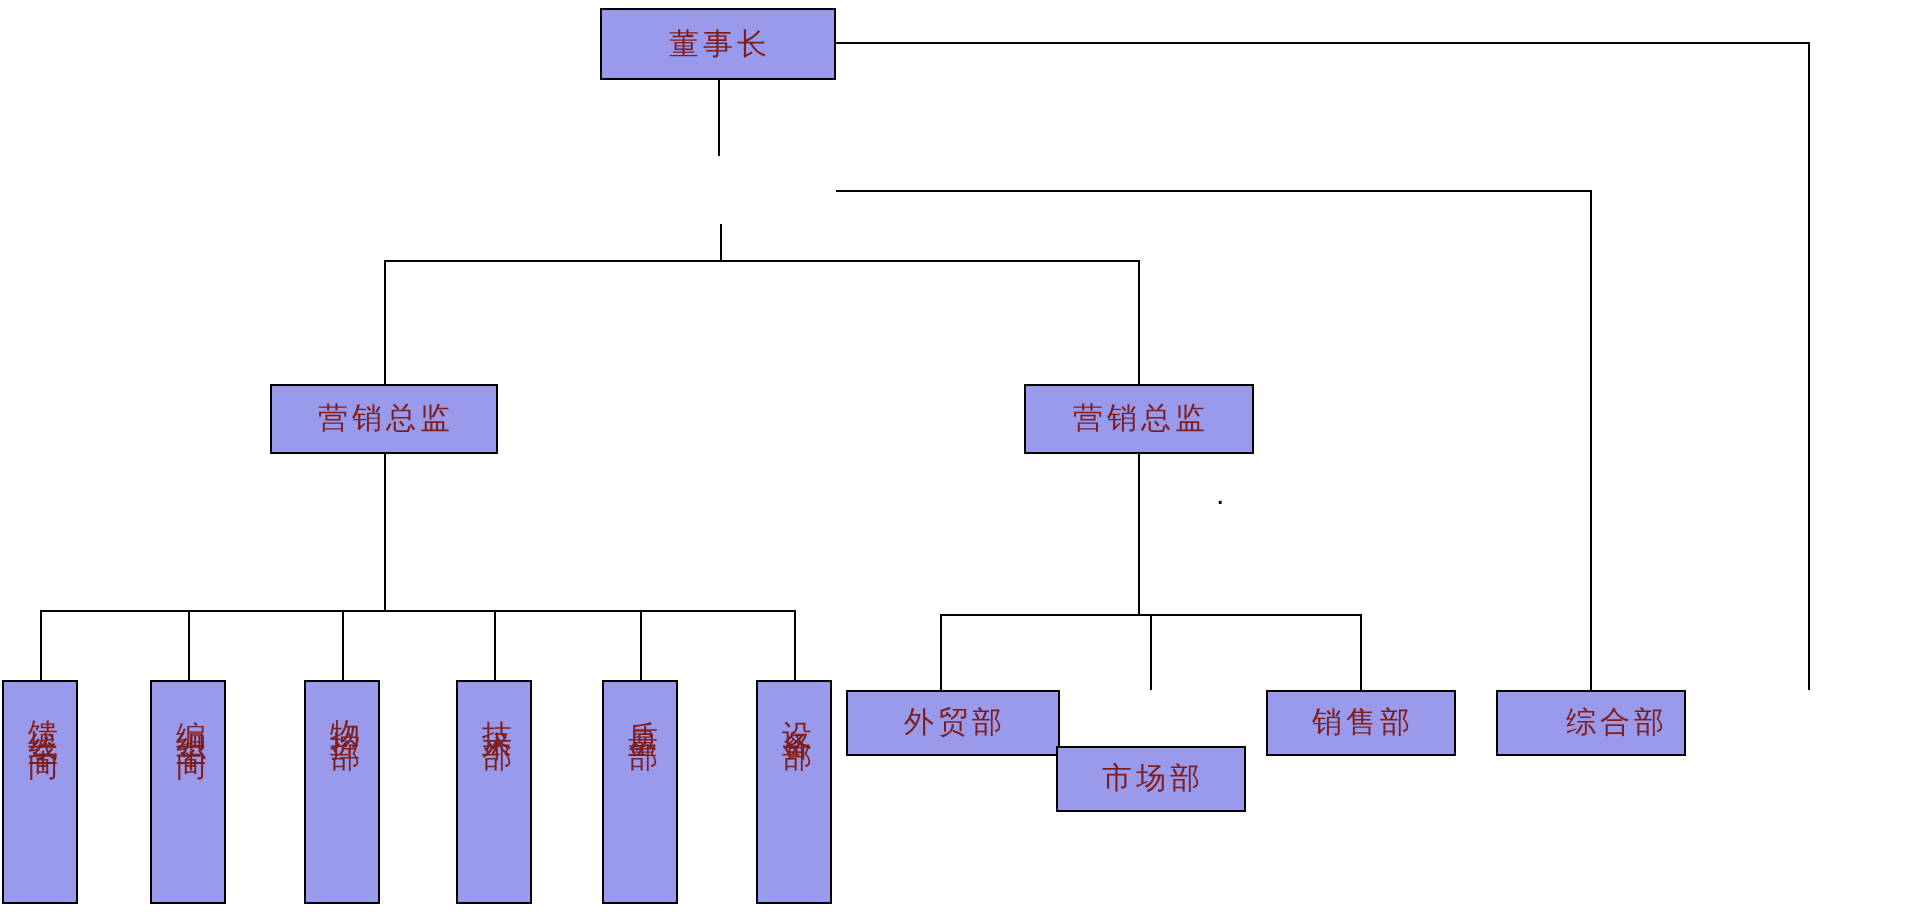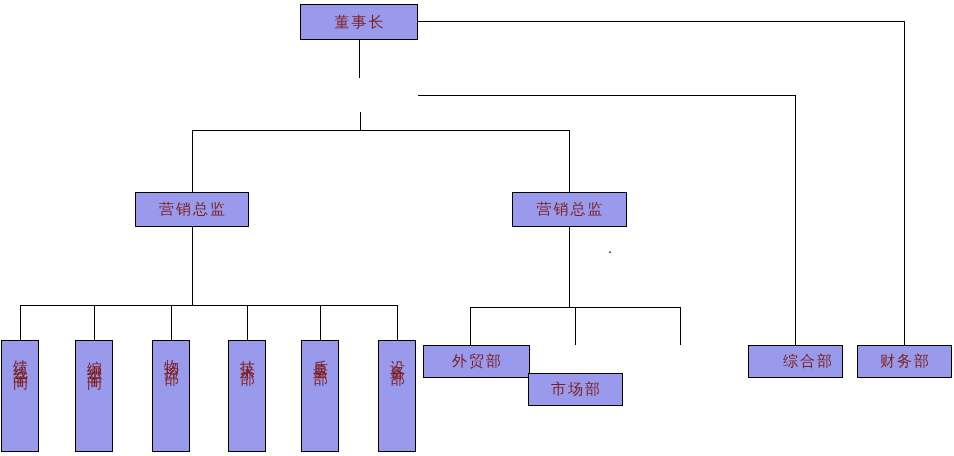--- a/index.html
+++ b/index.html
@@ -86,16 +86,16 @@
   </div>
   <div class="node vnode" style="left:301px;top:340px;width:38px;height:112px;">
     <span class="vtext">质量部</span>
   </div>
   <div class="node vnode" style="left:378px;top:340px;width:38px;height:112px;">
     <span class="vtext">设备部</span>
   </div>
 
   <div class="node" style="left:423px;top:345px;width:107px;height:33px;">外贸部</div>
   <div class="node" style="left:528px;top:345px;width:95px;height:33px;margin-top:28px;">市场部</div>
+  <div class="node" style="left:633px;top:345px;width:95px;height:33px;">销售部</div>
   <div class="node" style="left:748px;top:345px;width:95px;height:33px;padding-left:24px;">综合部</div>
-  <div class="node" style="left:857px;top:345px;width:95px;height:33px;">财务部</div>
 
 </div>
 
 </body></html>

